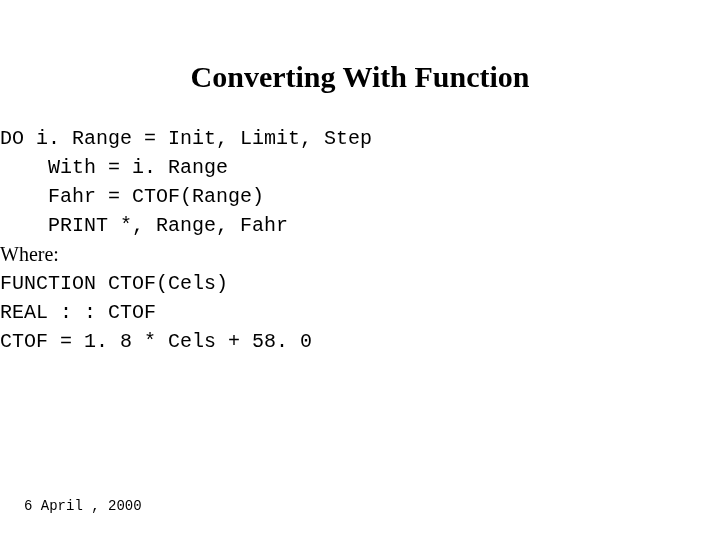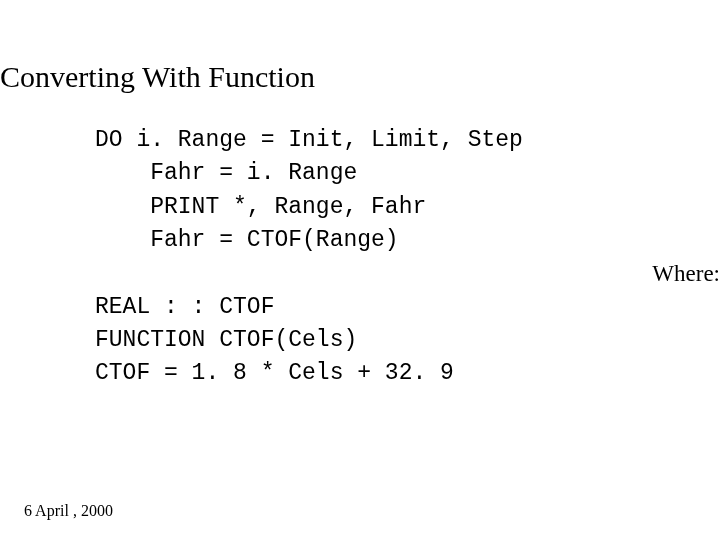--- a/index.html
+++ b/index.html
@@ -9,55 +9,53 @@
     }
     body {
       width: 720px;
       height: 540px;
       background: #ffffff;
       font-family: "Times New Roman", Times, serif;
       position: relative;
       padding-top: 60px;
     }
     .title {
-      text-align: left;
+      text-align: center;
       font-size: 30px;
-      font-weight: normal;
+      font-weight: bold;
       margin-bottom: 30px;
     }
     .content {
-      margin-left: 95px;
-      font-size: 23px;
+      font-size: 20px;
       line-height: 1.45;
     }
     .code-line {
       font-family: "Courier New", Courier, monospace;
       white-space: pre;
     }
     .serif-line {
       font-family: "Times New Roman", Times, serif;
-      text-align: right;
     }
     .footer {
       position: absolute;
       left: 24px;
-      bottom: 20px;
-      font-size: 16px;
-      font-family: Liberation Serif, serif;
+      bottom: 26px;
+      font-size: 14px;
+      font-family: Liberation Mono, monospace;
     }
   </style>
 </head>
 <body>
 
 <div class="title">Converting With Function</div>
 
 <div class="content">
   <div class="code-line">DO i. Range = Init, Limit, Step</div>
-  <div class="code-line">    Fahr = i. Range</div>
+  <div class="code-line">    With = i. Range</div>
+  <div class="code-line">    Fahr = CTOF(Range)</div>
   <div class="code-line">    PRINT *, Range, Fahr</div>
-  <div class="code-line">    Fahr = CTOF(Range)</div>
   <div class="serif-line">Where:</div>
+  <div class="code-line">FUNCTION CTOF(Cels)</div>
   <div class="code-line">REAL : : CTOF</div>
-  <div class="code-line">FUNCTION CTOF(Cels)</div>
-  <div class="code-line">CTOF = 1. 8 * Cels + 32. 9</div>
+  <div class="code-line">CTOF = 1. 8 * Cels + 58. 0</div>
 </div>
 
 <div class="footer">6 April , 2000</div>
 
 </body></html>

